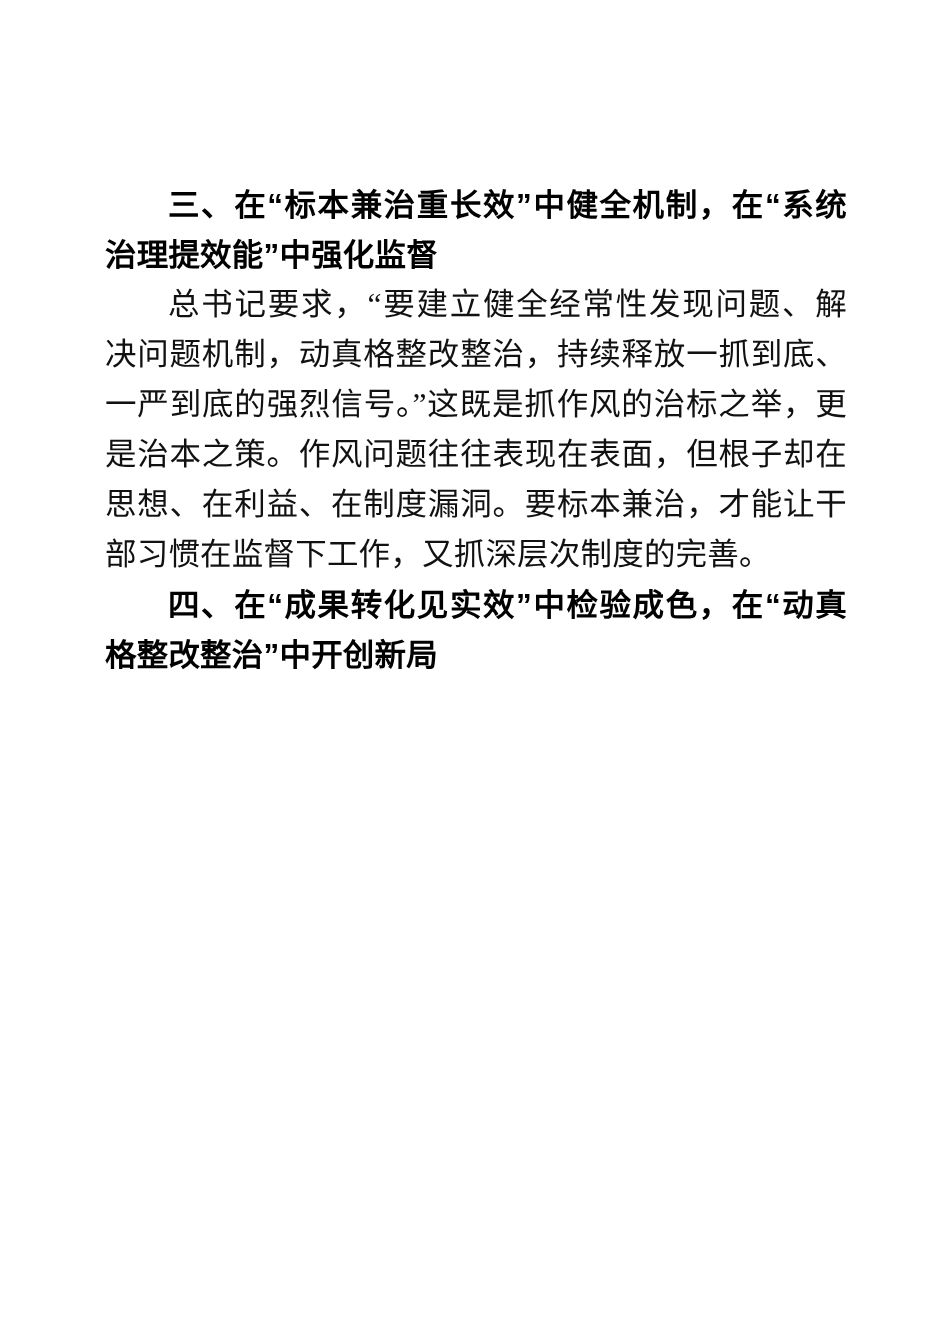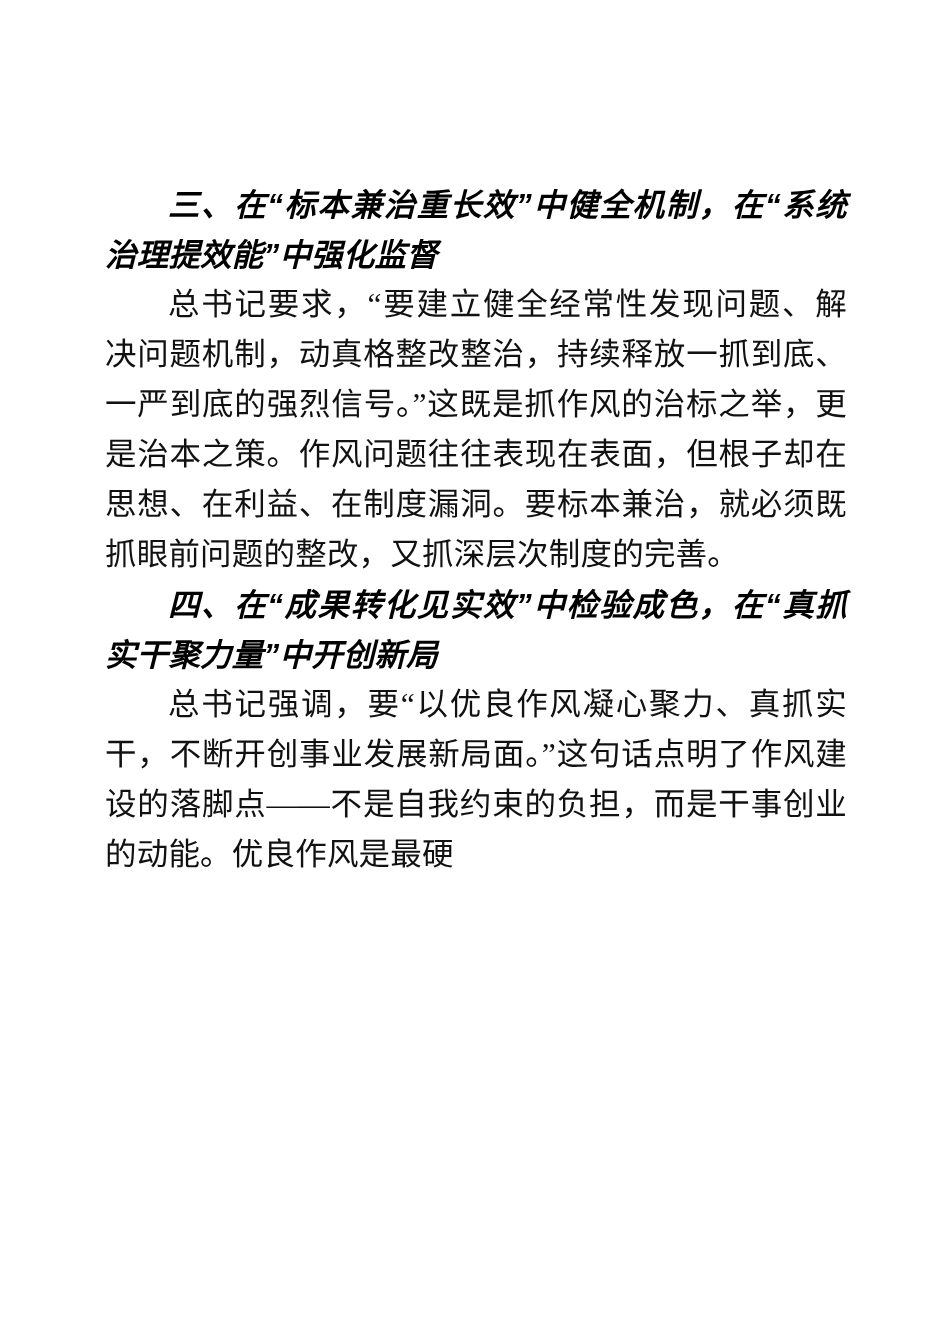--- a/index.html
+++ b/index.html
@@ -35,21 +35,20 @@
     font-weight: bold;
     font-size: 31.5px;
     line-height: 50px;
     color: #000000;
     text-align: justify;
     text-justify: inter-character;
     text-indent: 63px;
     letter-spacing: 0.2px;
     margin: 0;
     word-break: break-all;
-    font-style: italic;
   }
 
   
   .para {
     font-family: "Liberation Serif", "DejaVu Serif", serif;
     font-weight: normal;
     font-size: 31.5px;
     line-height: 50px;
     color: #111111;
     text-align: justify;
@@ -64,21 +63,20 @@
   .clipped { overflow: hidden; }
 </style>
 </head>
 <body>
 
 <div class="page">
   <div class="content">
 
     <h2 class="heading">三、在“标本兼治重长效”中健全机制，在“系统治理提效能”中强化监督</h2>
 
-    <p class="para">总书记要求，“要建立健全经常性发现问题、解决问题机制，动真格整改整治，持续释放一抓到底、一严到底的强烈信号。”这既是抓作风的治标之举，更是治本之策。作风问题往往表现在表面，但根子却在思想、在利益、在制度漏洞。要标本兼治，就必须既抓眼前问题的整改，又抓深层次制度的完善。</p>
+    <p class="para">总书记要求，“要建立健全经常性发现问题、解决问题机制，动真格整改整治，持续释放一抓到底、一严到底的强烈信号。”这既是抓作风的治标之举，更是治本之策。作风问题往往表现在表面，但根子却在思想、在利益、在制度漏洞。要标本兼治，才能让干部习惯在监督下工作，又抓深层次制度的完善。</p>
 
 
-    <h2 class="heading">四、在“成果转化见实效”中检验成色，在“真抓实干聚力量”中开创新局</h2>
+    <h2 class="heading">四、在“成果转化见实效”中检验成色，在“动真格整改整治”中开创新局</h2>
 
-    <p class="para clipped">总书记强调，要“以优良作风凝心聚力、真抓实干，不断开创事业发展新局面。”这句话点明了作风建设的落脚点——不是自我约束的负担，而是干事创业的动能。优良作风是最硬</p>
 
   </div>
 </div>
 
 </body></html>

